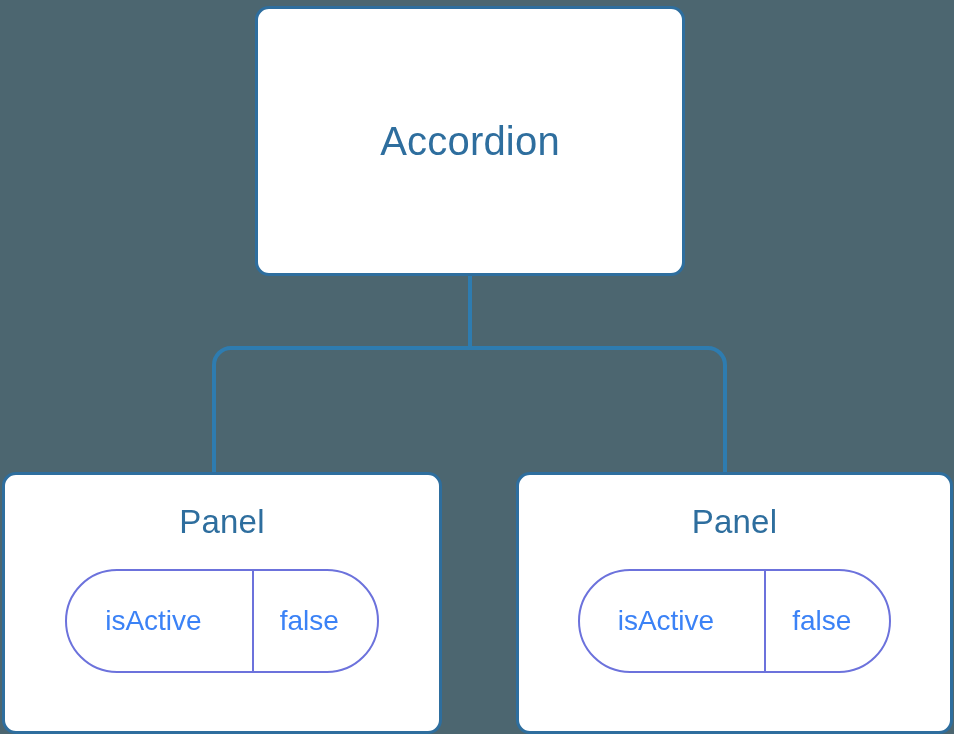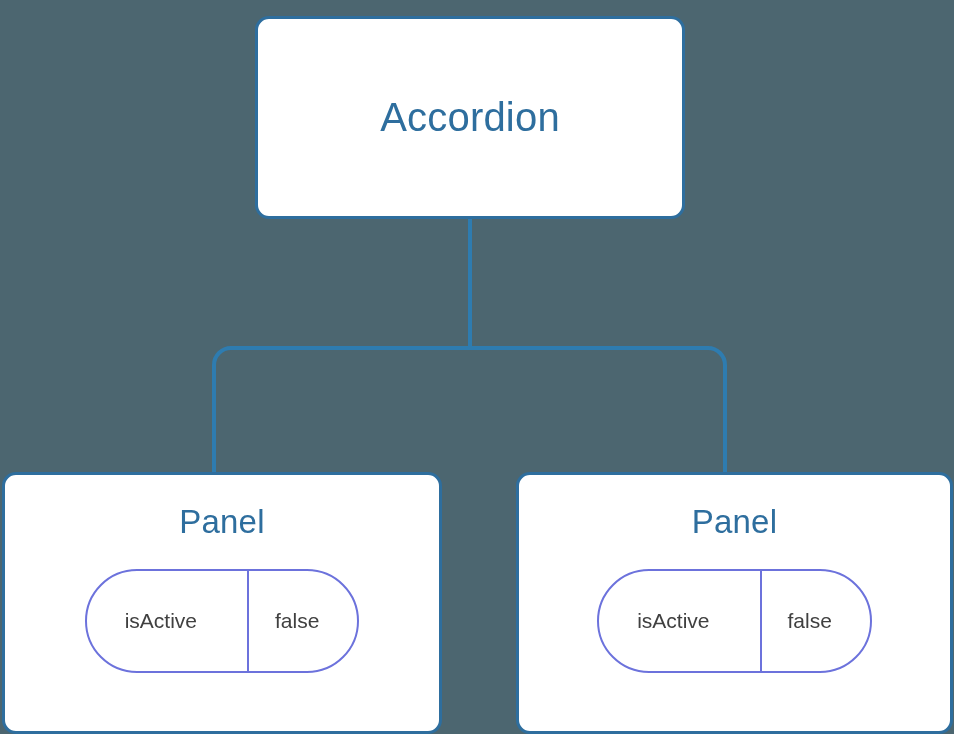--- a/index.html
+++ b/index.html
@@ -31,23 +31,23 @@
     background: #ffffff;
     border: 3px solid #2e6e9e;
     border-radius: 14px;
     box-sizing: border-box;
     display: flex;
     flex-direction: column;
     align-items: center;
   }
   #node-accordion {
     left: 255px;
-    top: 16px;
+    top: 6px;
     width: 430px;
-    height: 203px;
+    height: 270px;
     justify-content: center;
   }
   #node-panel-left {
     left: 2px;
     top: 472px;
     width: 440px;
     height: 262px;
   }
   #node-panel-right {
     left: 516px;
@@ -75,22 +75,22 @@
     border-radius: 9999px;
     height: 104px;
     box-sizing: border-box;
     margin-top: 28px;
     background: transparent;
   }
   .prop-key, .prop-value {
     display: flex;
     align-items: center;
     justify-content: center;
-    color: #404040;
-    font-size: 21px;
+    color: #3b82f6;
+    font-size: 28px;
     white-space: nowrap;
     box-sizing: border-box;
   }
   .prop-key {
     padding: 0 26px 0 38px;
   }
   .prop-value {
     padding: 0 38px 0 26px;
     border-left: 2.5px solid #6c72dc;
     margin-left: 24px;

